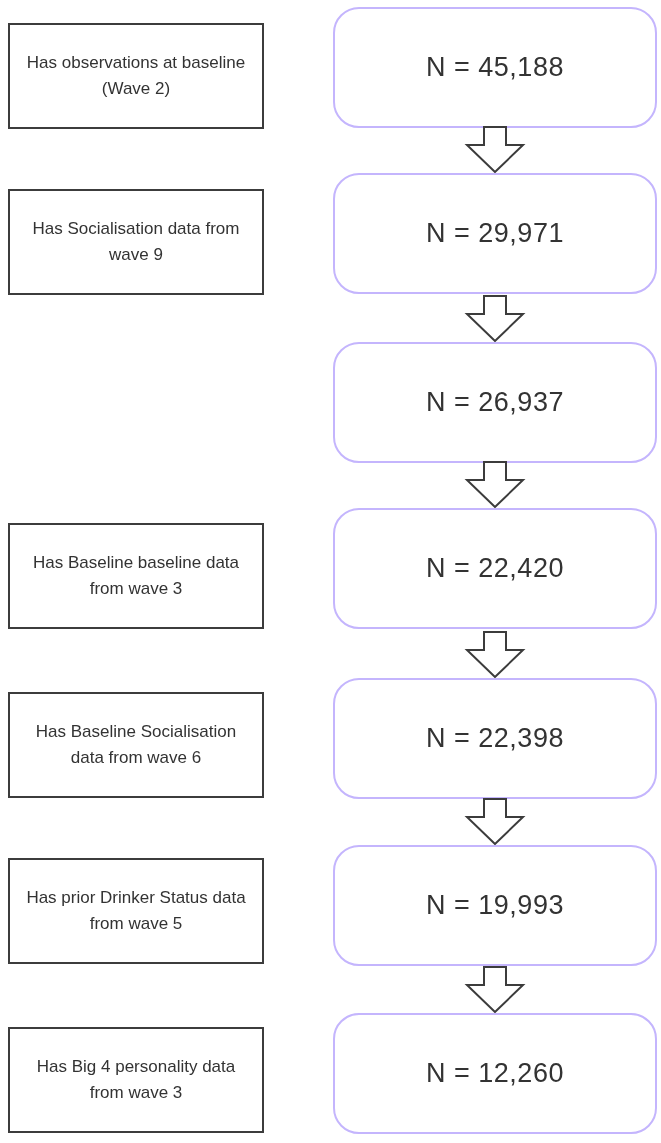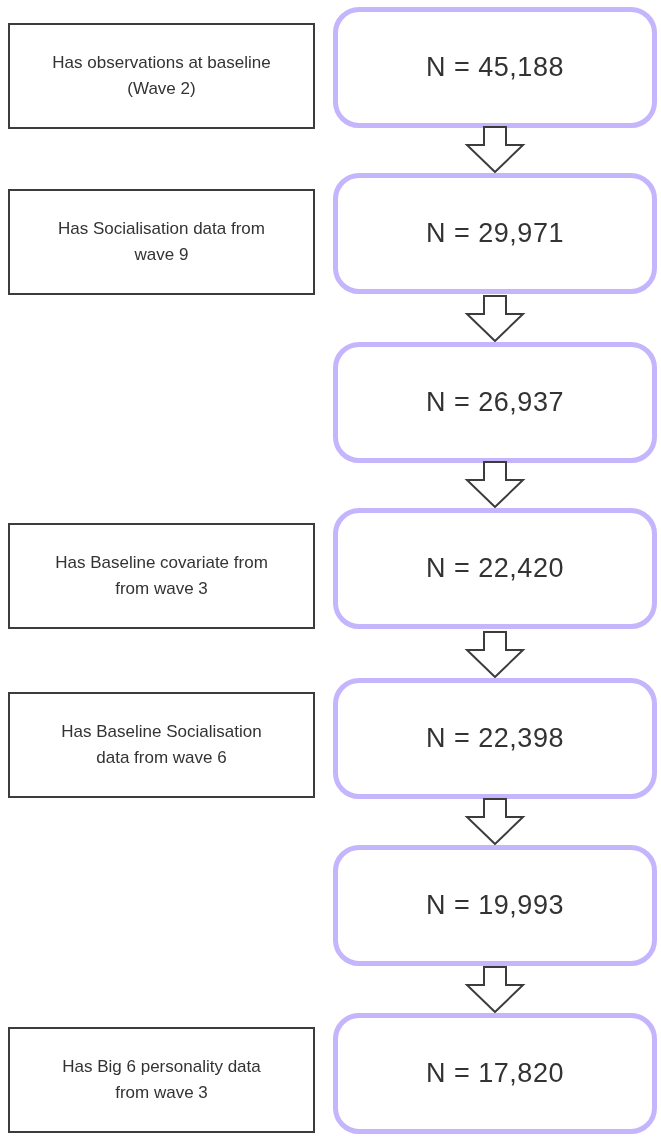--- a/index.html
+++ b/index.html
@@ -11,21 +11,21 @@
     position: relative;
     width: 661px;
     height: 1143px;
     background: #ffffff;
     font-family: "Liberation Sans", sans-serif;
     overflow: hidden;
   }
   .label-box {
     position: absolute;
     left: 8px;
-    width: 307px;
+    width: 256px;
     height: 106px;
     box-sizing: border-box;
     border: 2px solid #3c3c3c;
     background: #ffffff;
     display: flex;
     align-items: center;
     justify-content: center;
     text-align: center;
   }
   .label-text {
@@ -33,21 +33,21 @@
     line-height: 26px;
     color: #333333;
   }
   .label-text .line { display: block; }
   .n-box {
     position: absolute;
     left: 333px;
     width: 324px;
     height: 121px;
     box-sizing: border-box;
-    border: 5px solid #c4b5fd;
+    border: 2px solid #c4b5fd;
     border-radius: 26px;
     background: #ffffff;
     display: flex;
     align-items: center;
     justify-content: center;
   }
   .n-text {
     font-size: 27px;
     letter-spacing: 0.5px;
     color: #333333;
@@ -98,21 +98,21 @@
 
   <div class="n-box" style="top:342px">
     <span class="n-text">N = 26,937</span>
   </div>
   <svg class="arrow" style="top:461px" viewBox="0 0 62 47" preserveAspectRatio="none">
     <polygon points="20,1 42,1 42,19 59,19 31,46 3,19 20,19"></polygon>
   </svg>
 
   <div class="label-box" style="top:523px">
     <div class="label-text">
-      <span class="line">Has Baseline covariate from</span>
+      <span class="line">Has Baseline baseline data</span>
       <span class="line">from wave 3</span>
     </div>
   </div>
   <div class="n-box" style="top:508px">
     <span class="n-text">N = 22,420</span>
   </div>
   <svg class="arrow" style="top:631px" viewBox="0 0 62 47" preserveAspectRatio="none">
     <polygon points="20,1 42,1 42,19 59,19 31,46 3,19 20,19"></polygon>
   </svg>
 
@@ -122,30 +122,36 @@
       <span class="line">data from wave 6</span>
     </div>
   </div>
   <div class="n-box" style="top:678px">
     <span class="n-text">N = 22,398</span>
   </div>
   <svg class="arrow" style="top:798px" viewBox="0 0 62 47" preserveAspectRatio="none">
     <polygon points="20,1 42,1 42,19 59,19 31,46 3,19 20,19"></polygon>
   </svg>
 
+  <div class="label-box" style="top:858px">
+    <div class="label-text">
+      <span class="line">Has prior Drinker Status data</span>
+      <span class="line">from wave 5</span>
+    </div>
+  </div>
   <div class="n-box" style="top:845px">
     <span class="n-text">N = 19,993</span>
   </div>
   <svg class="arrow" style="top:966px" viewBox="0 0 62 47" preserveAspectRatio="none">
     <polygon points="20,1 42,1 42,19 59,19 31,46 3,19 20,19"></polygon>
   </svg>
 
   <div class="label-box" style="top:1027px">
     <div class="label-text">
-      <span class="line">Has Big 6 personality data</span>
+      <span class="line">Has Big 4 personality data</span>
       <span class="line">from wave 3</span>
     </div>
   </div>
   <div class="n-box" style="top:1013px">
-    <span class="n-text">N = 17,820</span>
+    <span class="n-text">N = 12,260</span>
   </div>
 
 </div>
 
 </body></html>

